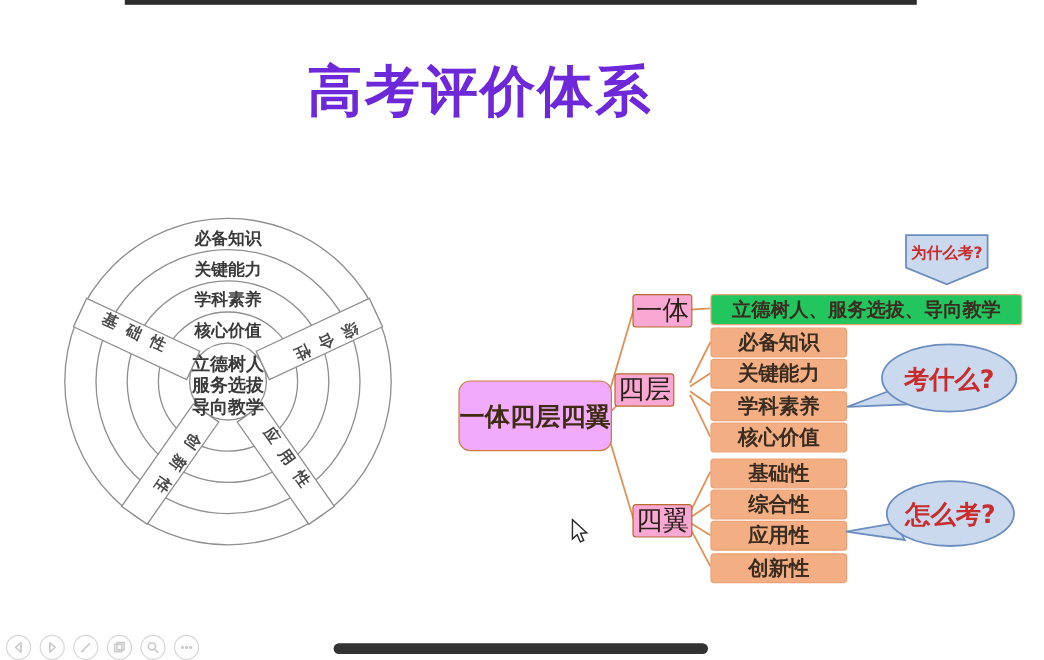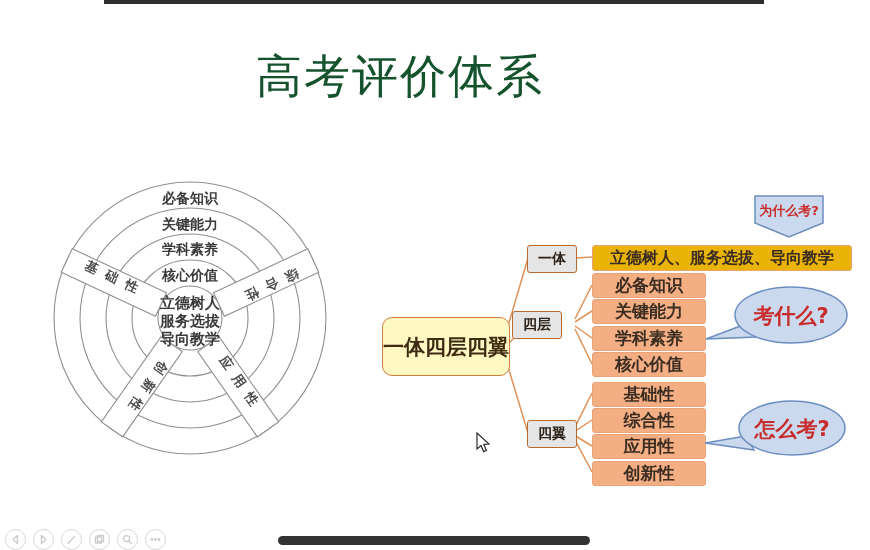--- a/index.html
+++ b/index.html
@@ -4,53 +4,53 @@
 <style>
   html,body{margin:0;padding:0;}
   body{
     width:870px;height:550px;position:relative;overflow:hidden;
     background:#ffffff;
     font-family:"DejaVu Sans","Liberation Sans",sans-serif;
   }
   .top-edge{position:absolute;left:104px;top:0;width:660px;height:4px;background:#2d2d2d;}
   .title{
     position:absolute;left:0;top:46px;width:800px;margin:0;
-    text-align:center;font-size:46px;font-weight:400;letter-spacing:2px;color:#14532d;
+    text-align:center;font-size:46px;font-weight:700;letter-spacing:2px;color:#6d28d9;
   }
   
   .circle-svg{position:absolute;left:25px;top:158px;}
   .ring{fill:none;stroke:#8f8f8f;stroke-width:1.1;}
   .band-rect{fill:#ffffff;stroke:#8f8f8f;stroke-width:1.1;}
   .ring-label{font-size:14px;font-weight:600;fill:#3a3a3a;text-anchor:middle;}
   .center-label{font-size:15px;font-weight:600;fill:#3a3a3a;text-anchor:middle;}
   .band-text{font-size:13px;font-weight:600;fill:#4a4a4a;text-anchor:middle;letter-spacing:9px;}
   
   .connectors{position:absolute;left:0;top:0;pointer-events:none;}
   .connectors line{stroke:#de9257;stroke-width:1.5;}
   .root-box{
     position:absolute;left:382px;top:317px;width:126px;height:57px;
-    background:#fef9c3;border:1px solid #cf7b3e;border-radius:10px;
+    background:#f0abfc;border:1px solid #cf7b3e;border-radius:10px;
     display:flex;align-items:center;justify-content:center;
     font-size:21px;font-weight:700;color:#3f2a12;
   }
   .branch-box{
     position:absolute;width:48px;height:26px;
-    background:#e5e5e5;border:1.5px solid #b96a2c;border-radius:3px;
+    background:#f9a8d4;border:1.5px solid #b96a2c;border-radius:3px;
     display:flex;align-items:center;justify-content:center;
-    font-size:14px;font-weight:700;color:#2b2118;
+    font-size:22px;font-weight:400;color:#2b2118;
   }
   .leaf-box{
     position:absolute;left:592px;width:112px;height:23px;
     background:#f3ae83;border:1px solid #eba277;border-radius:3px;
     display:flex;align-items:center;justify-content:center;
     font-size:17px;font-weight:600;color:#3a2c20;
   }
   .leaf-wide{
     position:absolute;left:592px;top:245px;width:258px;height:24px;
-    background:#eab308;border:1px solid #eba277;border-radius:3px;
+    background:#22c55e;border:1px solid #eba277;border-radius:3px;
     display:flex;align-items:center;justify-content:center;
     font-size:16px;font-weight:600;color:#3a2c20;white-space:nowrap;
   }
   
   .bubble-svg{position:absolute;}
   .bubble-shape{fill:#cad9ed;stroke:#6c8ebf;stroke-width:1.5;}
   .bubble-text{font-weight:700;fill:#c92c2c;text-anchor:middle;}
   
   .controls{position:absolute;left:5px;top:529px;display:flex;gap:7px;}
   .ctl{

